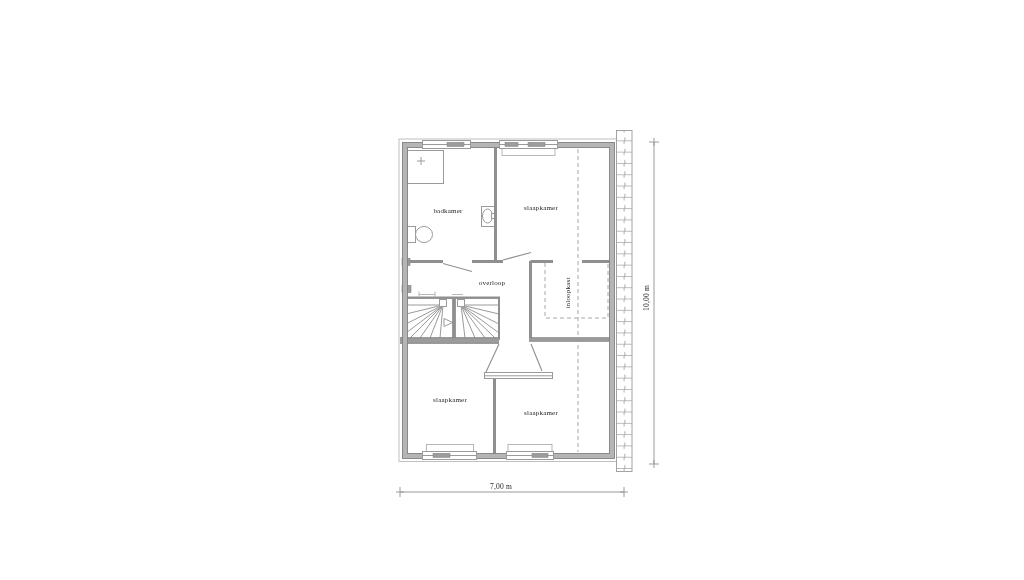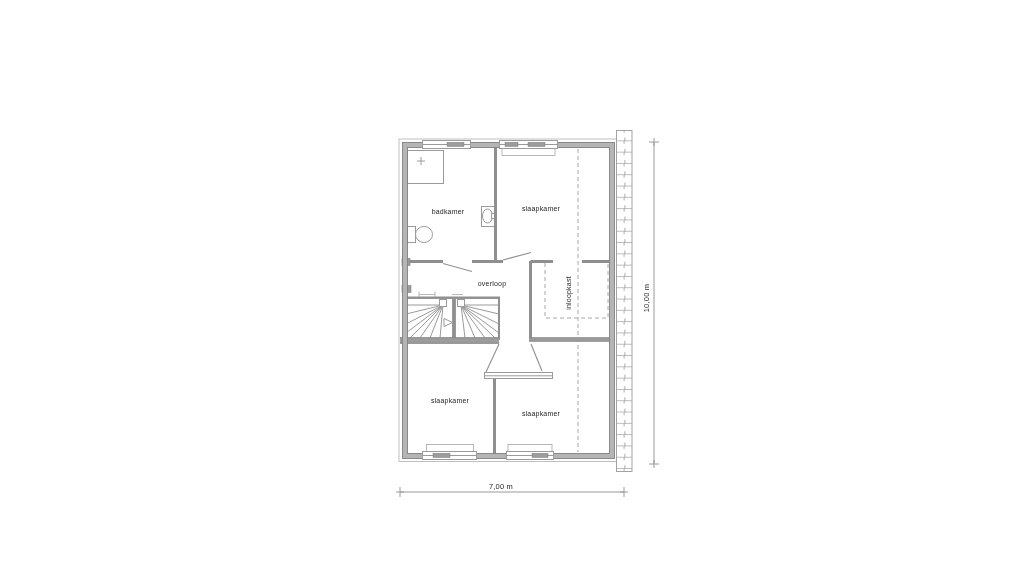--- a/index.html
+++ b/index.html
@@ -1,17 +1,17 @@
 <!DOCTYPE html>
 <html><head>
 <meta charset="utf-8">
 <style>
   html,body{margin:0;padding:0;background:#ffffff;}
   .canvas{position:relative;width:1024px;height:580px;background:#fff;overflow:hidden;
-          font-family:Liberation Sans, sans-serif;}
+          font-family:Liberation Serif, serif;}
   svg{position:absolute;left:0;top:0;}
   
   .thin{stroke:#9a9a9a;stroke-width:1;fill:none;}
   .thin2{stroke:#a6a6a6;stroke-width:0.8;fill:none;}
   .wall3{stroke:#8f8f8f;stroke-width:3;fill:none;}
   .wall2{stroke:#8f8f8f;stroke-width:2;fill:none;}
   .leaf{stroke:#8f8f8f;stroke-width:1.1;fill:none;}
   .dash{stroke:#a8a8a8;stroke-width:1;fill:none;stroke-dasharray:4 3;}
   .whitefill{fill:#ffffff;}
   .label{position:absolute;transform:translate(-50%,-50%);font-size:7px;color:#1f1f1f;

